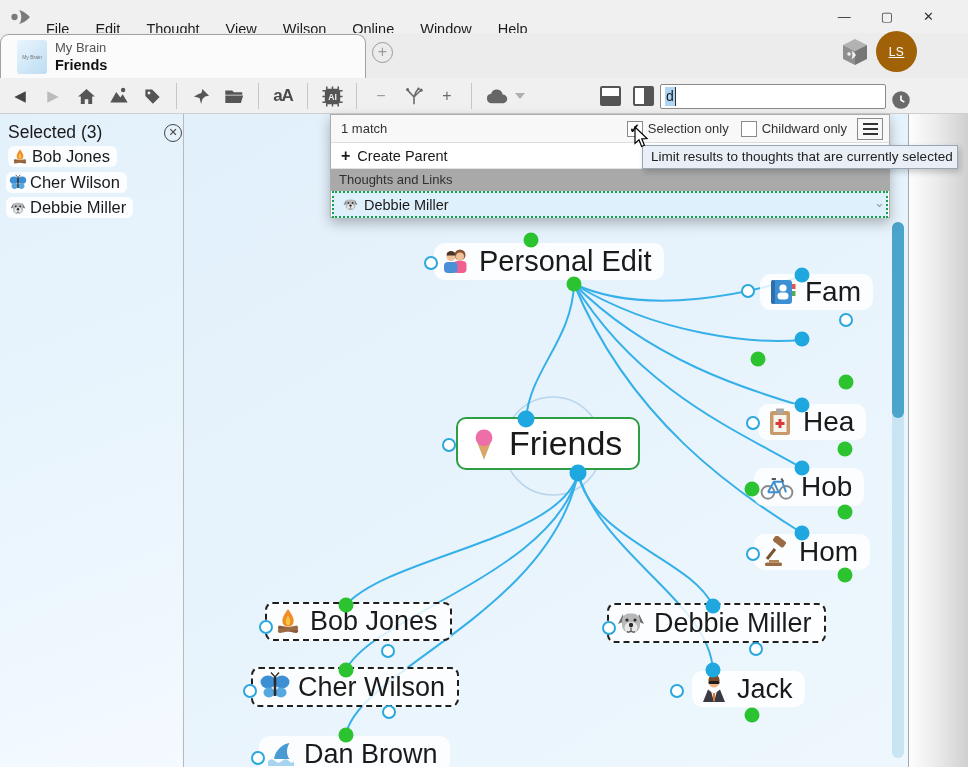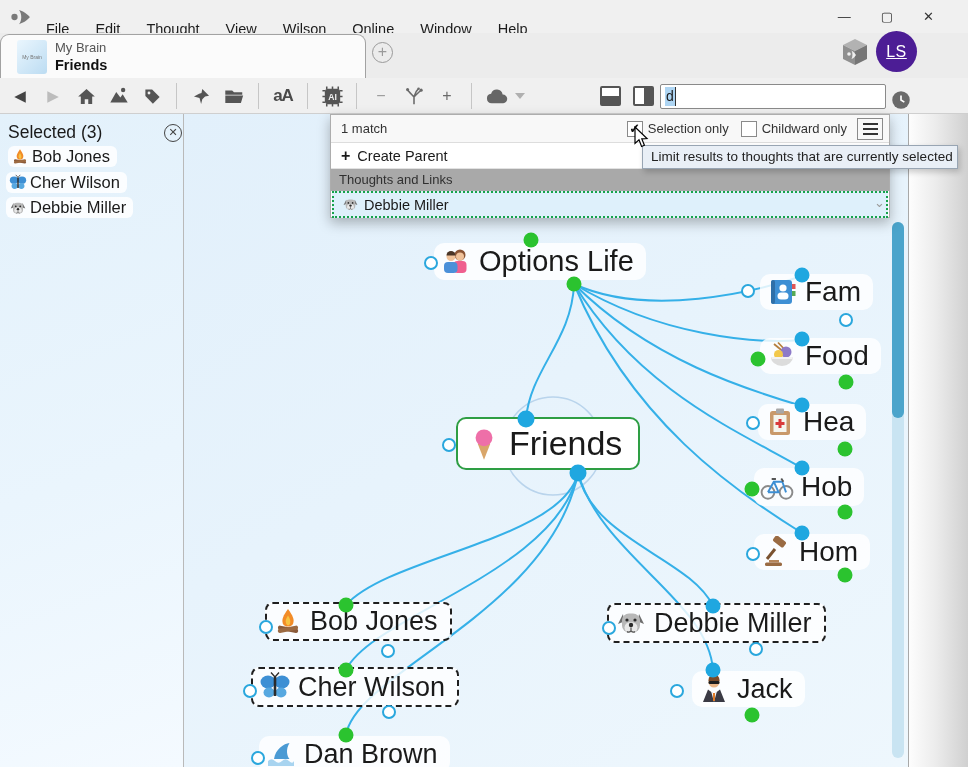--- a/index.html
+++ b/index.html
@@ -14,21 +14,21 @@
   .menu-item { cursor:default;margin-top:24px; }
   #win-controls { right:34px; top:0; height:33px; display:flex; align-items:center; gap:30px; font-size:13px; color:#333; }
   #tabbar { left:0; top:33px; width:968px; height:45px; background:#ececec; }
   #active-tab { left:0; top:34px; width:366px; height:45px; background:#fbfbfb; border:1px solid #a2a2a2; border-bottom:none; border-radius:9px 9px 0 0; display:flex; align-items:center; }
   #tab-thumb { width:30px; height:34px; margin-left:16px; border-radius:3px; background:linear-gradient(135deg,#eaf6fe,#bcdcf2); display:flex; align-items:center; justify-content:center; font-size:5px; color:#777; }
   #tab-text { margin-left:8px; line-height:1.25; }
   #tab-brain { font-size:13px; color:#555; }
   #tab-thought { font-size:14.5px; color:#111; font-weight:700; }
   #new-tab { left:372px; top:42px; width:21px; height:21px; border:1.5px solid #9a9a9a; border-radius:50%; color:#9a9a9a; font-size:16px; line-height:18px; text-align:center; }
   #cube-icon { left:839px; top:36px; }
-  #avatar { left:876px; top:31px; width:41px; height:41px; border-radius:50%; background:#4c1d95; color:#fff; font-size:16px; display:flex; align-items:center; justify-content:center; letter-spacing:.5px;text-decoration:underline; }
+  #avatar { left:876px; top:31px; width:41px; height:41px; border-radius:50%; background:#a16207; color:#fff; font-size:12px; display:flex; align-items:center; justify-content:center; letter-spacing:.5px;text-decoration:underline; }
 
   #toolbar { left:0; top:78px; width:968px; height:36px; background:#f0f0f0; border-bottom:1px solid #cfcfcf; }
   #tb-left { left:8px; top:78px; height:36px; display:flex; align-items:center; gap:9px; color:#555; }
   .tbtn { width:24px; height:24px; display:flex; align-items:center; justify-content:center; }
   .tsep { width:1px; height:26px; background:#c6c6c6; margin:0 3px; }
   .tb-arrow { font-size:15px; }
   #tb-textsize { font-size:17px; font-weight:700; color:#4a4a4a; letter-spacing:-1px; }
   .tb-pm { font-size:16px; color:#9a9a9a; }
   #panel-toggles { left:600px; top:86px; display:flex; gap:12px; }
   .panel-ic { width:21px; height:20px; border:2px solid #555; border-radius:2px; background:#fff; position:relative; }
@@ -359,33 +359,27 @@
       <path d="M578,473 C550,612 356,672 346,735"></path>
       <path d="M578,473 C592,540 690,558 713,606"></path>
       <path d="M578,473 C602,556 708,600 713,670"></path>
     </g>
   </svg>
 
   <div class="node abs" id="node-personal" style="left:434px;top:243px">
     <svg class="nic" width="32" height="32" viewBox="0 0 32 32">
         <use href="#i-couple"></use>
       </svg>
-    <span>Options Life</span>
+    <span>Personal Edit</span>
   </div>
   <div class="node abs" style="left:760px;top:274px">
     <svg class="nic" width="32" height="32" viewBox="0 0 32 32">
         <use href="#i-address-book"></use>
       </svg>
     <span>Fam</span>
-  </div>
-  <div class="node abs" style="left:760px;top:338px">
-    <svg class="nic" width="32" height="32" viewBox="0 0 32 32">
-        <use href="#i-food-bowl"></use>
-      </svg>
-    <span>Food</span>
   </div>
   <div class="node abs" style="left:758px;top:404px">
     <svg class="nic" width="32" height="32" viewBox="0 0 32 32">
         <use href="#i-health-clipboard"></use>
       </svg>
     <span>Hea</span>
   </div>
   <div class="node abs" style="left:754px;top:468px">
     <svg class="nic" width="34" height="34" viewBox="0 0 32 32">
         <use href="#i-bicycle"></use>

